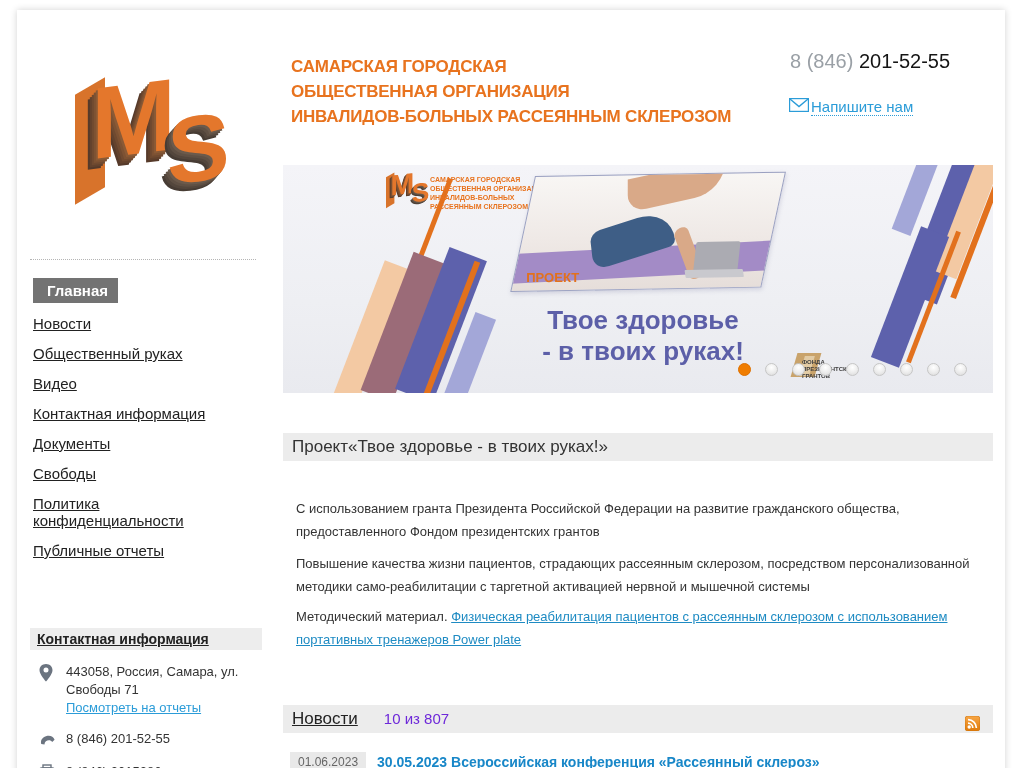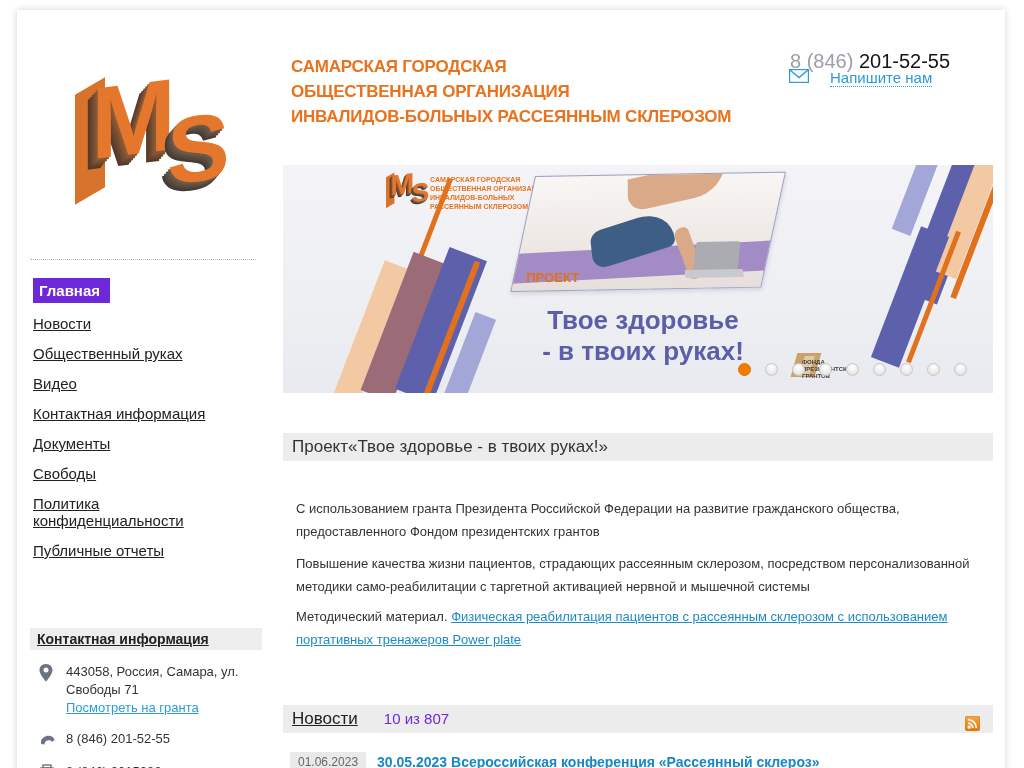--- a/index.html
+++ b/index.html
@@ -21,29 +21,29 @@
   .logo-big { left:58px; top:62px; width:170px; height:150px; }
   .logo-small-wrap { position:absolute; left:103px; top:6px; width:170px; height:150px;
     transform:scale(0.28); transform-origin:top left; }
 
   
   .org-title { position:absolute; left:274px; top:44px; width:470px; color:#E8731E;
     font-weight:bold; font-size:17px; line-height:25px; letter-spacing:-0.2px; }
   .phone-top { position:absolute; left:773px; top:40px; font-size:20px; }
   .phone-top .pref { color:#9aa0a6; }
   .phone-top .num { color:#151515; }
-  .write-us { position:absolute; left:772px; top:59px; display:flex; align-items:center; gap:21px;text-align:center; }
+  .write-us { position:absolute; left:772px; top:88px; display:flex; align-items:center; gap:2px;text-align:center; }
   .write-us a { color:#2B9CD8; font-size:15px; text-decoration:none; border-bottom:1px dotted #2B9CD8; }
 
   
   .side-divider { position:absolute; left:13px; top:249px; width:226px; border-top:1px dotted #b5b5b5; }
   .menu { position:absolute; left:16px; top:268px; width:210px; font-size:15px; }
   .menu a { display:block; color:#222; margin-bottom:13px; line-height:17px; text-decoration:underline; }
-  .menu a.active { display:inline-block; background:#6d28d9; color:#fff; font-weight:bold;
-    text-decoration:none; padding:4px 10px 4px 6px; margin-bottom:12px; }
+  .menu a.active { display:inline-block; background:#737373; color:#fff; font-weight:bold;
+    text-decoration:none; padding:4px 10px 4px 14px; margin-bottom:12px; }
   .contact-block { position:absolute; left:13px; top:618px; width:232px; }
   .contact-header { background:#EDEDED; padding:3px 7px; font-size:14px; font-weight:bold;
     text-decoration:underline; color:#222; }
   .c-row { display:flex; gap:9px; margin:13px 0 0 9px; font-size:13px; color:#333; line-height:18px; }
   .c-row .cicon { width:18px; flex:0 0 18px; padding-top:1px; }
   .c-row .ctext { width:175px; }
   .map-link { color:#2B9CD8; }
 
   
   .banner { position:absolute; left:266px; top:155px; width:710px; height:228px;
@@ -146,21 +146,21 @@
   <div class="contact-block">
     <div class="contact-header">Контактная информация</div>
     <div class="c-row">
       <span class="cicon">
         <svg width="14" height="18" viewBox="0 0 14 18">
             <path d="M7 0 C3 0 0.5 2.8 0.5 6.2 C0.5 10.5 7 17.5 7 17.5 C7 17.5 13.5 10.5 13.5 6.2 C13.5 2.8 11 0 7 0 Z M7 8.6 A2.5 2.5 0 1 1 7 3.6 A2.5 2.5 0 0 1 7 8.6 Z" fill="#6B7480"></path>
           </svg>
       </span>
       <div class="ctext">
         <div>443058, Россия, Самара, ул. Свободы 71</div>
-        <a href="#" class="map-link">Посмотреть на гранта</a>
+        <a href="#" class="map-link">Посмотреть на отчеты</a>
       </div>
     </div>
     <div class="c-row">
       <span class="cicon">
         <svg width="16" height="14" viewBox="0 0 16 14">
             <path d="M1 11 C1 3 15 3 15 11 L12 12.5 C11.2 8.5 4.8 8.5 4 12.5 Z" fill="#6B7480" transform="rotate(-18 8 8)"></path>
           </svg>
       </span>
       <div class="ctext">8 (846) 201-52-55</div>
     </div>

